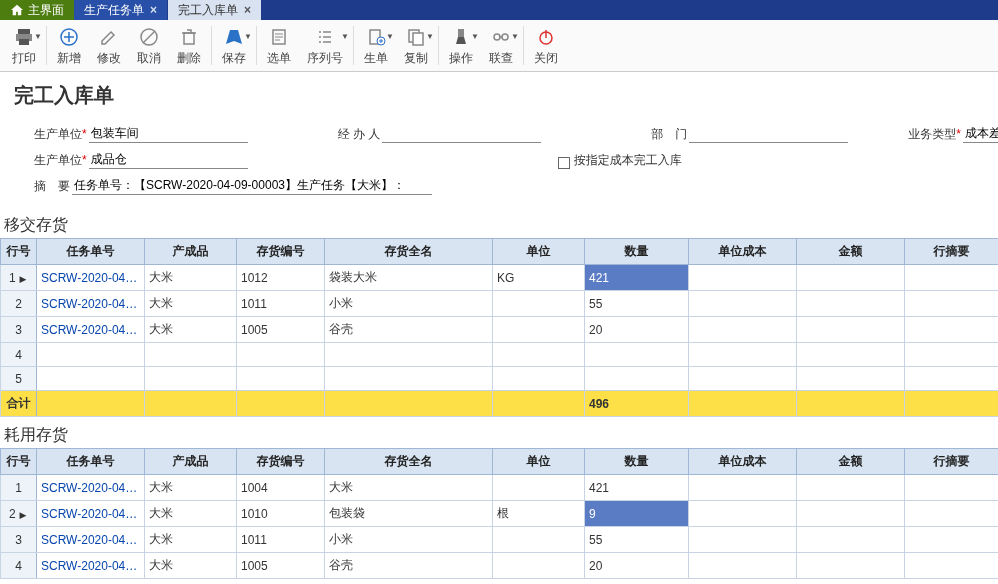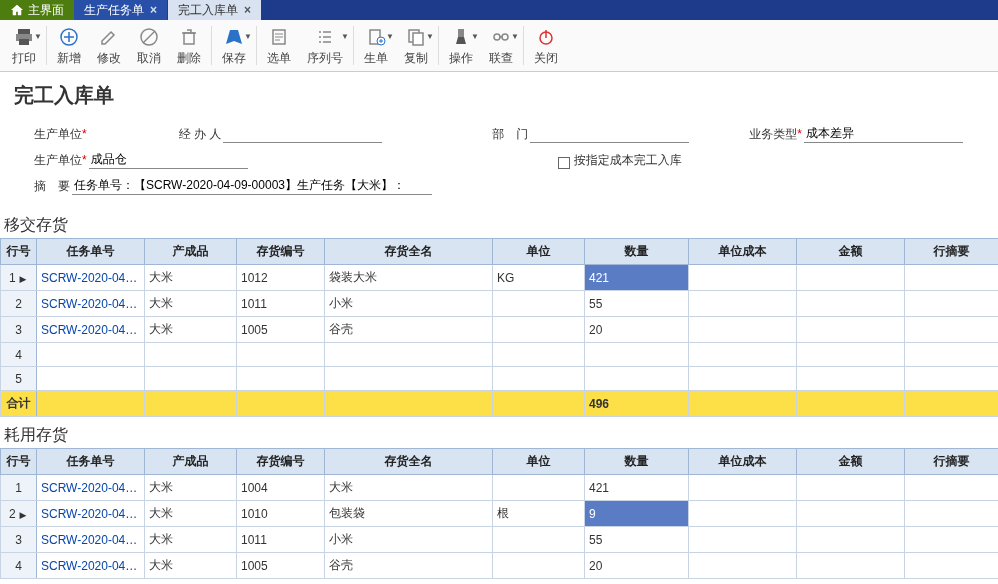--- a/index.html
+++ b/index.html
@@ -208,20 +208,21 @@
     <span class="lbl">关闭</span>
   </div>
 </div>
 
 <div class="page-title">完工入库单</div>
 
 <div class="form-area">
   <div class="form-row">
     <div class="field">
       <span class="field-label"><span>生产单位</span><span class="req">*</span></span>
+      <input class="field-input" value="包装车间" style="">
     </div>
     <div class="field" style="margin-left:60px">
       <span class="field-label">经 办 人</span>
       <input class="field-input" value="" style="">
     </div>
     <div class="field" style="margin-left:80px">
       <span class="field-label">部　门</span>
       <input class="field-input" value="" style="">
     </div>
     <div class="field" style="margin-left:30px">

